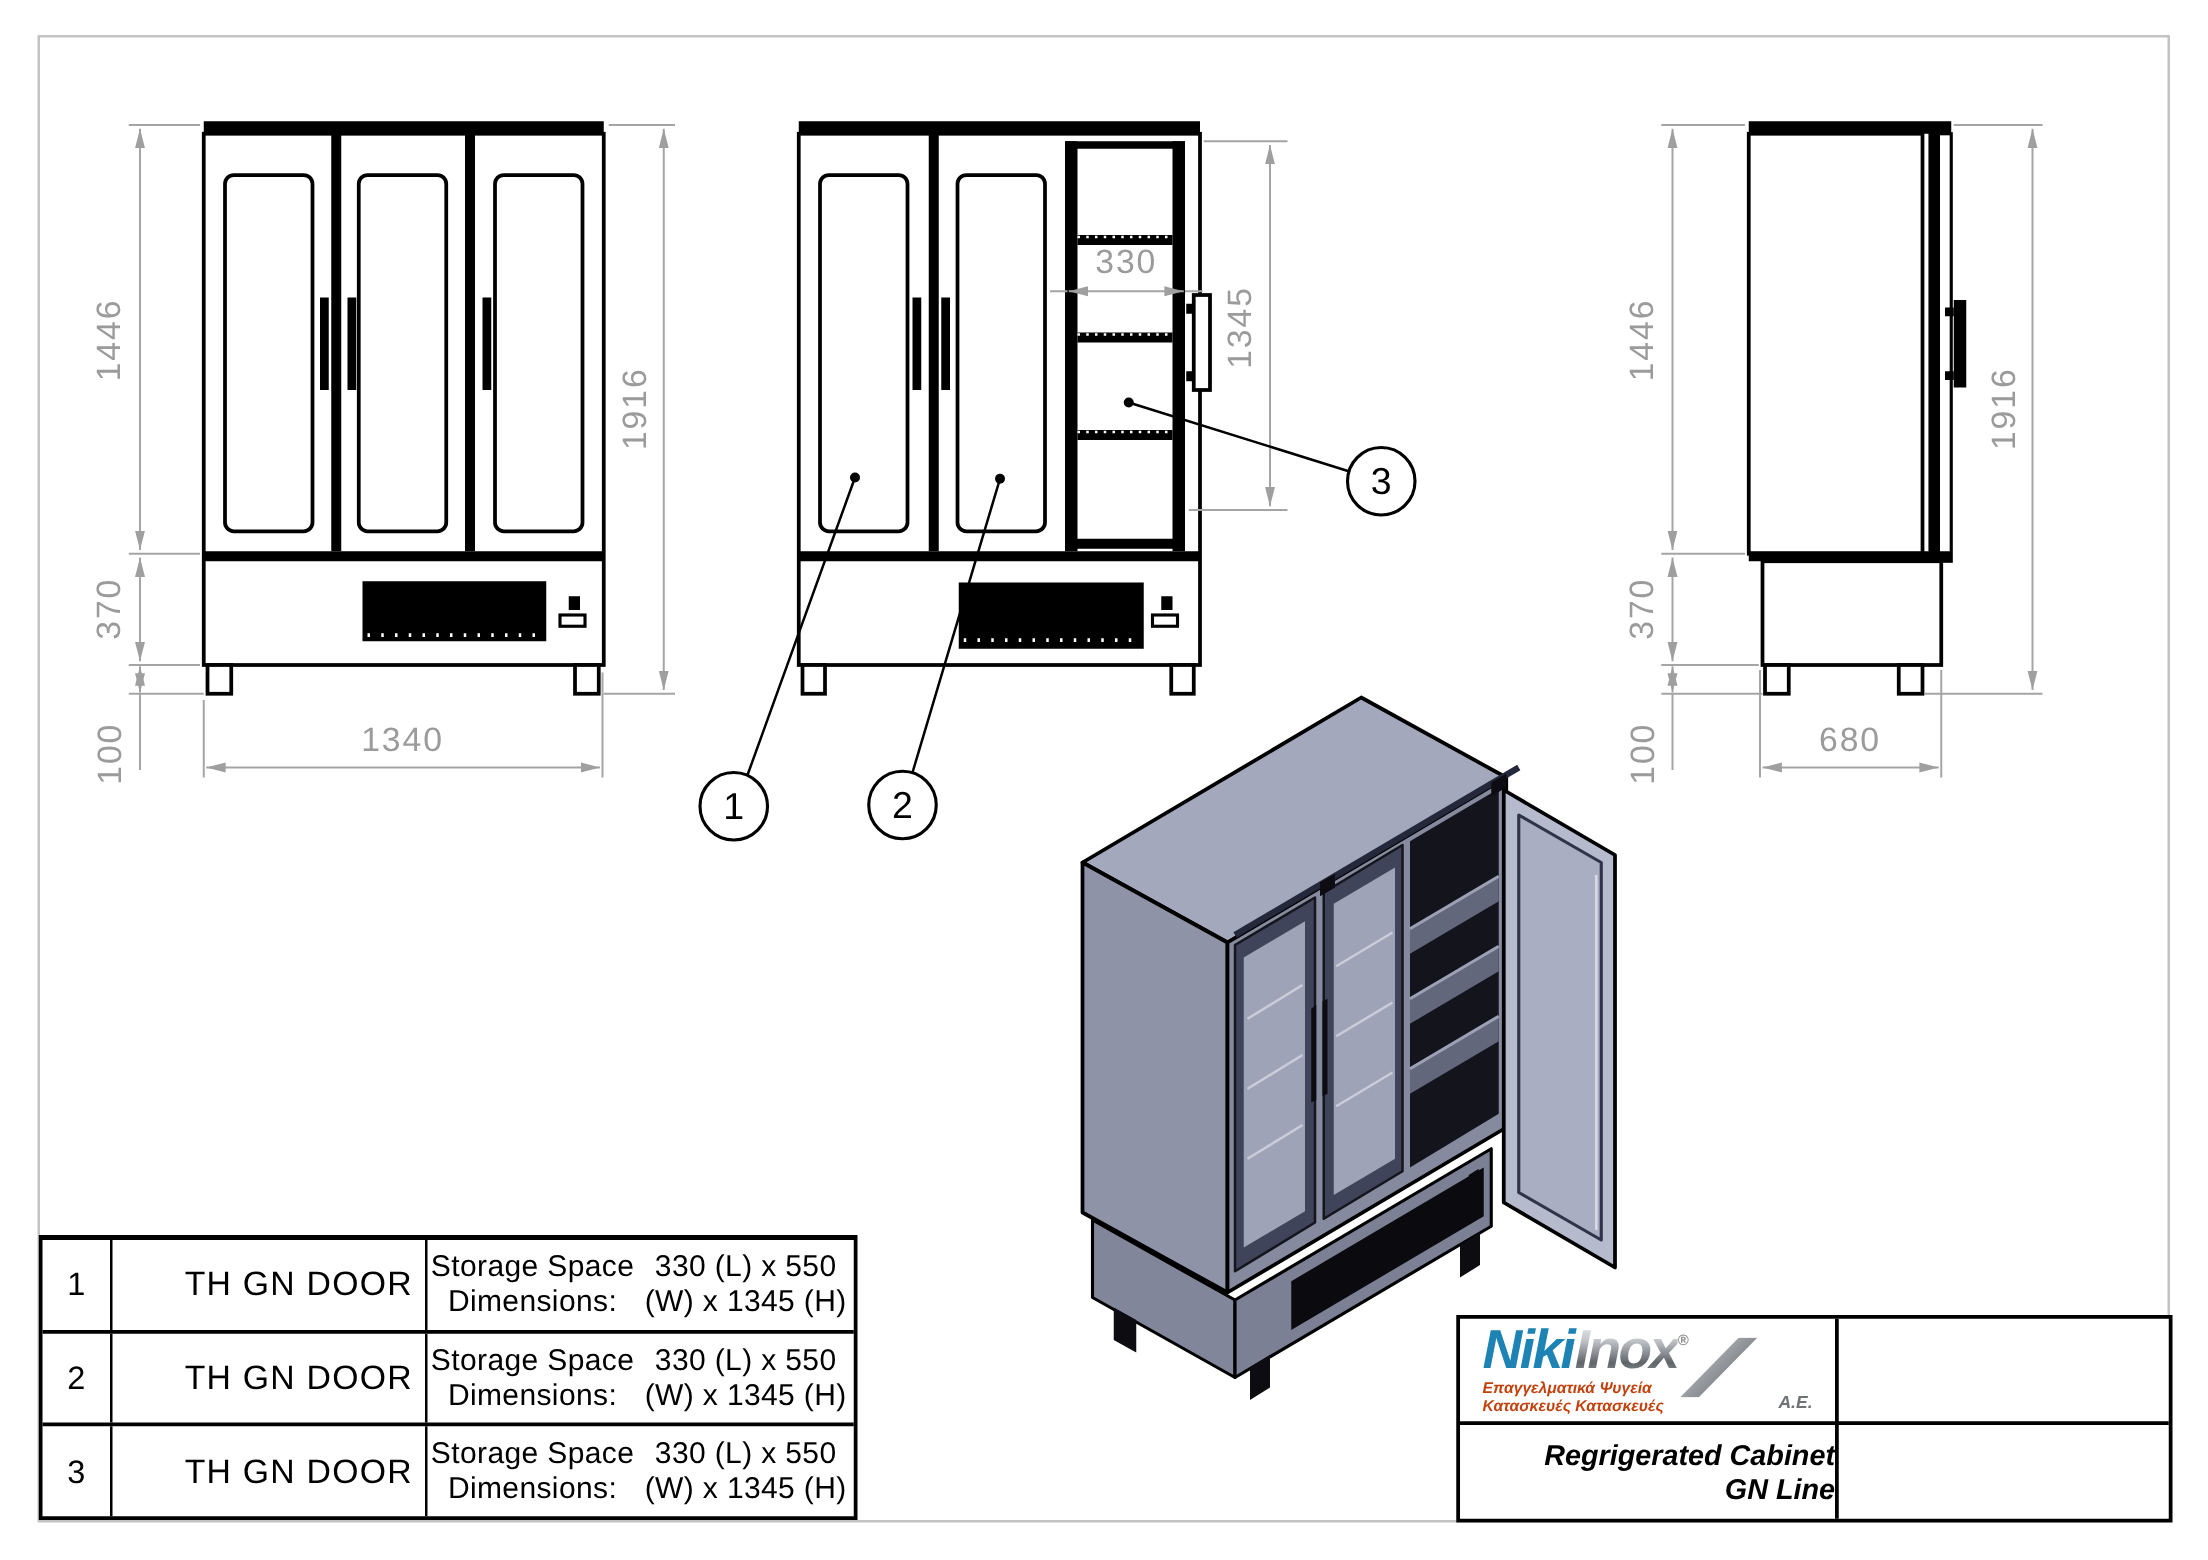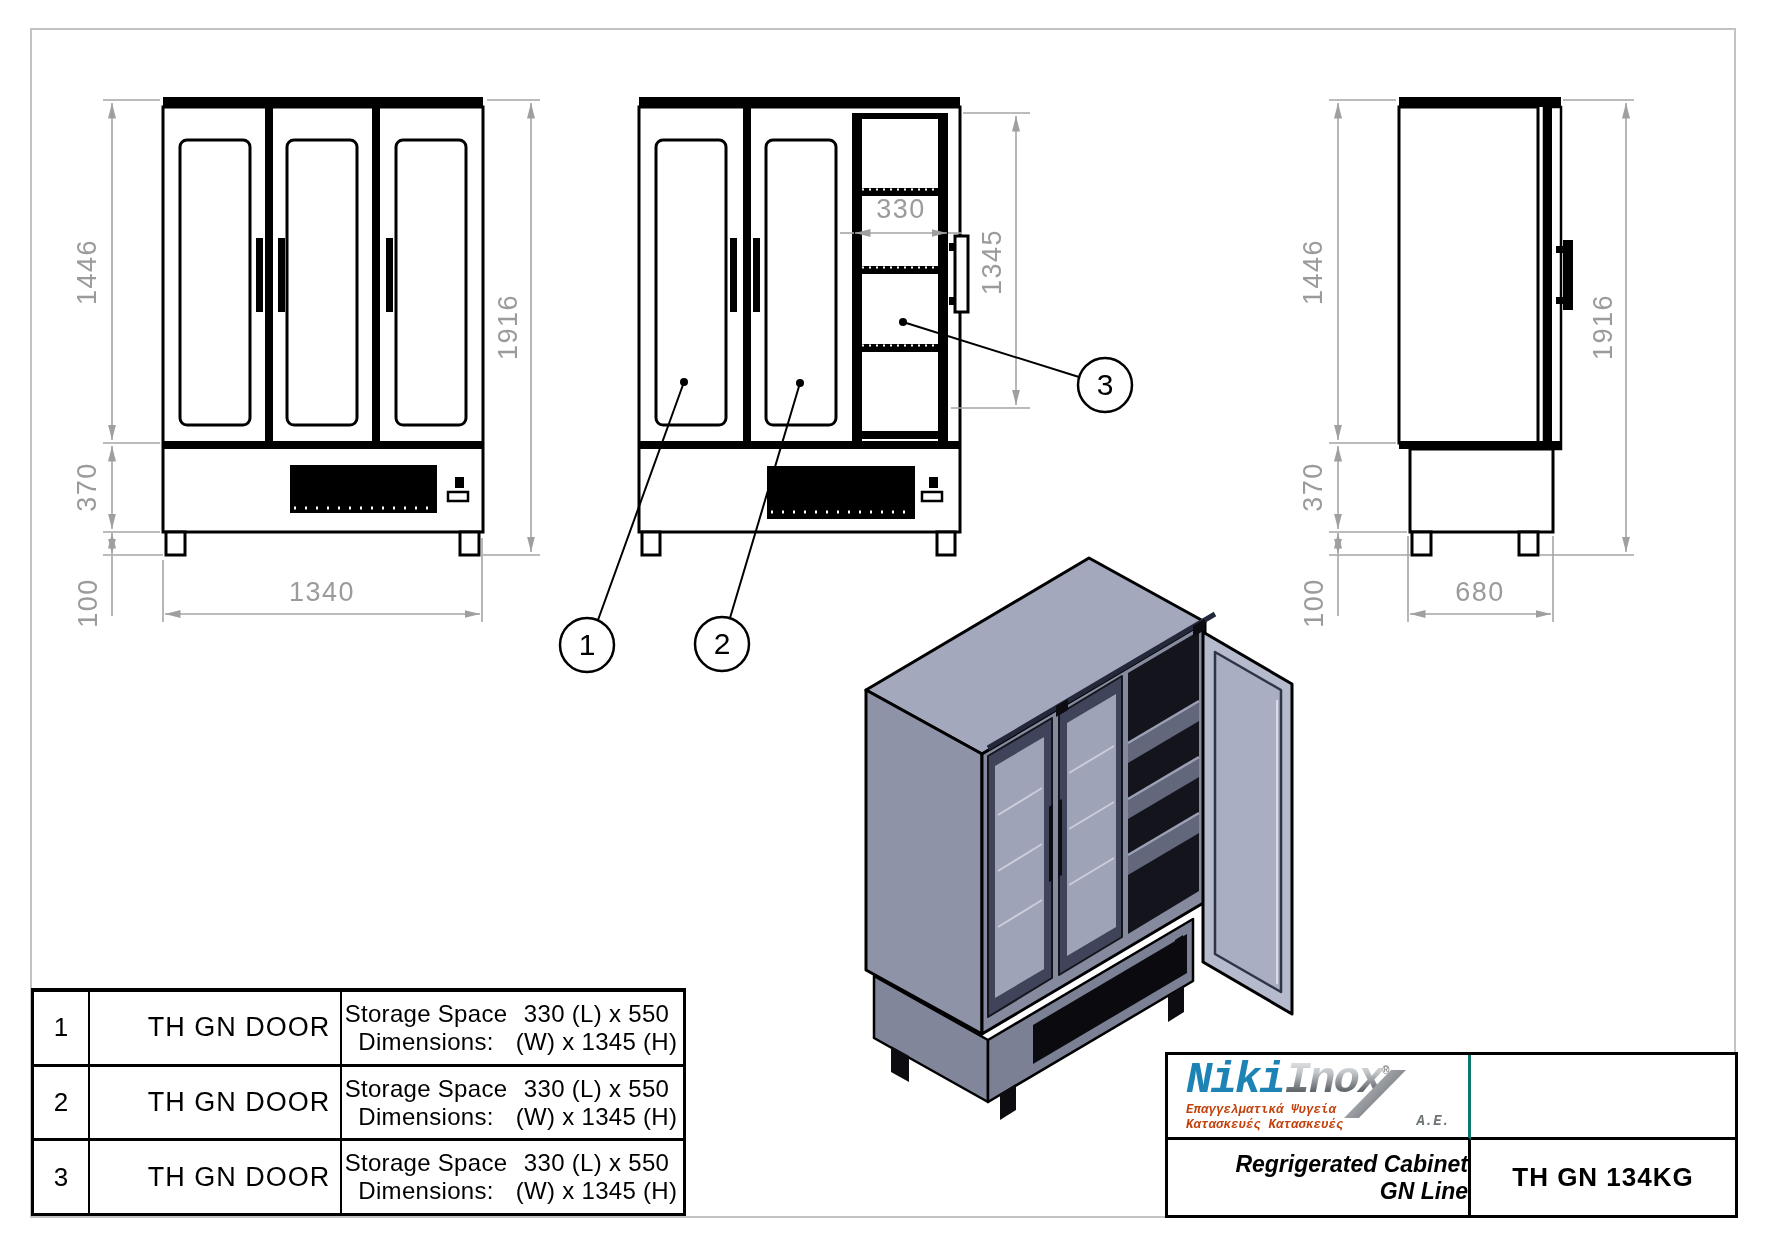--- a/index.html
+++ b/index.html
@@ -17,21 +17,21 @@
         border:3px solid #000;border-top-width:4px;display:flex;flex-direction:column;background:#fff;}
   .pt-row{flex:1;display:grid;grid-template-columns:56px 252px 1fr;}
   .pt-row + .pt-row{border-top:3px solid #000;}
   .pt-no,.pt-name,.pt-desc{display:flex;align-items:center;justify-content:center;box-sizing:border-box;}
   .pt-no{border-right:2.5px solid #000;font-size:26px;color:#000;}
   .pt-name{border-right:2.5px solid #000;font-size:27px;letter-spacing:1px;color:#000;padding-left:48px;}
   .pt-desc{font-size:24px;line-height:28px;color:#000;text-align:center;letter-spacing:.3px;}
   
   .title-block{position:absolute;left:1165px;top:1052px;width:573px;height:166px;box-sizing:border-box;
         border:3px solid #000;display:grid;grid-template-columns:303px 1fr;grid-template-rows:85px 1fr;background:#fff;}
-  .tb-logo-cell{border-right:3px solid #0f766e;border-bottom:3px solid #000;position:relative;overflow:hidden;font-family:Liberation Mono, monospace;}
+  .tb-logo-cell{border-right:3px solid #000000;border-bottom:3px solid #000;position:relative;overflow:hidden;}
   .tb-empty{border-bottom:3px solid #000;}
   .tb-product{border-right:3px solid #000;display:flex;flex-direction:column;align-items:flex-end;justify-content:center;
         font-weight:bold;font-size:23px;line-height:27px;color:#000;font-style:italic;}
   .tb-model{display:flex;align-items:center;justify-content:center;font-weight:bold;font-size:26px;
         letter-spacing:1px;color:#000;}
   
   .logo{position:absolute;left:18px;top:3px;right:4px;bottom:2px;}
   .logo-row{font-style:italic;font-weight:bold;line-height:1;white-space:nowrap;}
   .niki{font-size:44px;color:#1d83b4;letter-spacing:-2px;}
   .inox{font-size:44px;letter-spacing:-2px;margin-left:1px;color:transparent;
@@ -284,15 +284,14 @@
           <span>Κατασκευές Κατασκευές</span>
         </div>
         <div class="ae">Α.Ε.</div>
       </div>
     </div>
     <div class="tb-empty"></div>
     <div class="tb-product">
       <div>Regrigerated Cabinet</div>
       <div>GN Line</div>
     </div>
-    <div class="tb-model">TH GN 134KG</div>
   </div>
 </div>
 
 </body></html>

